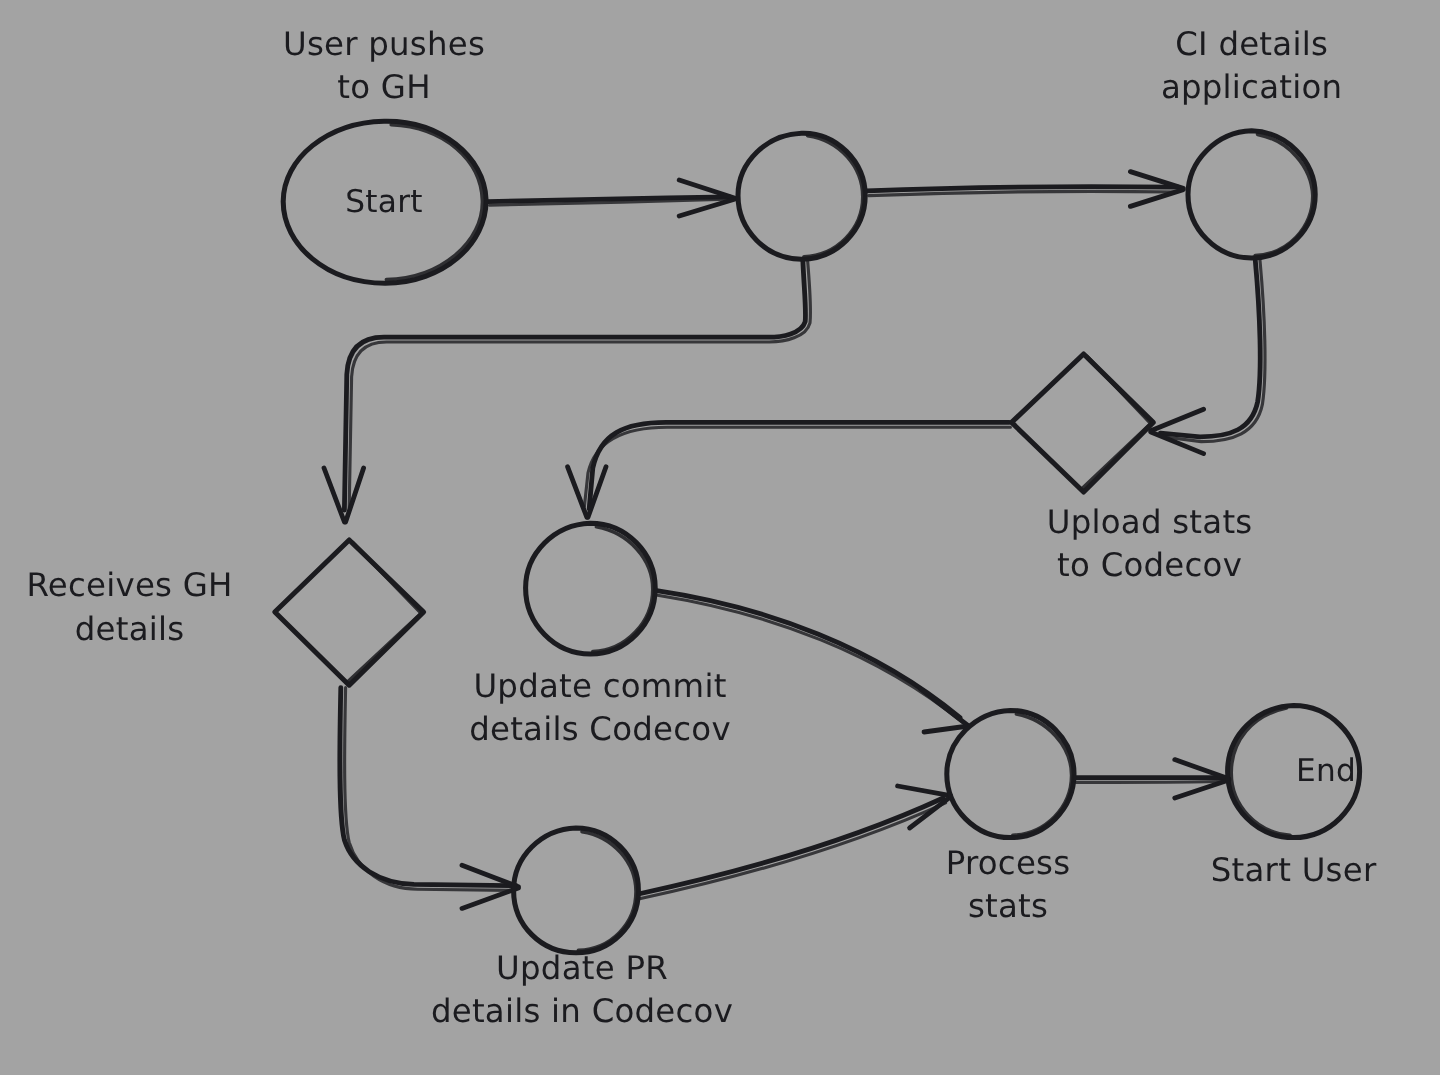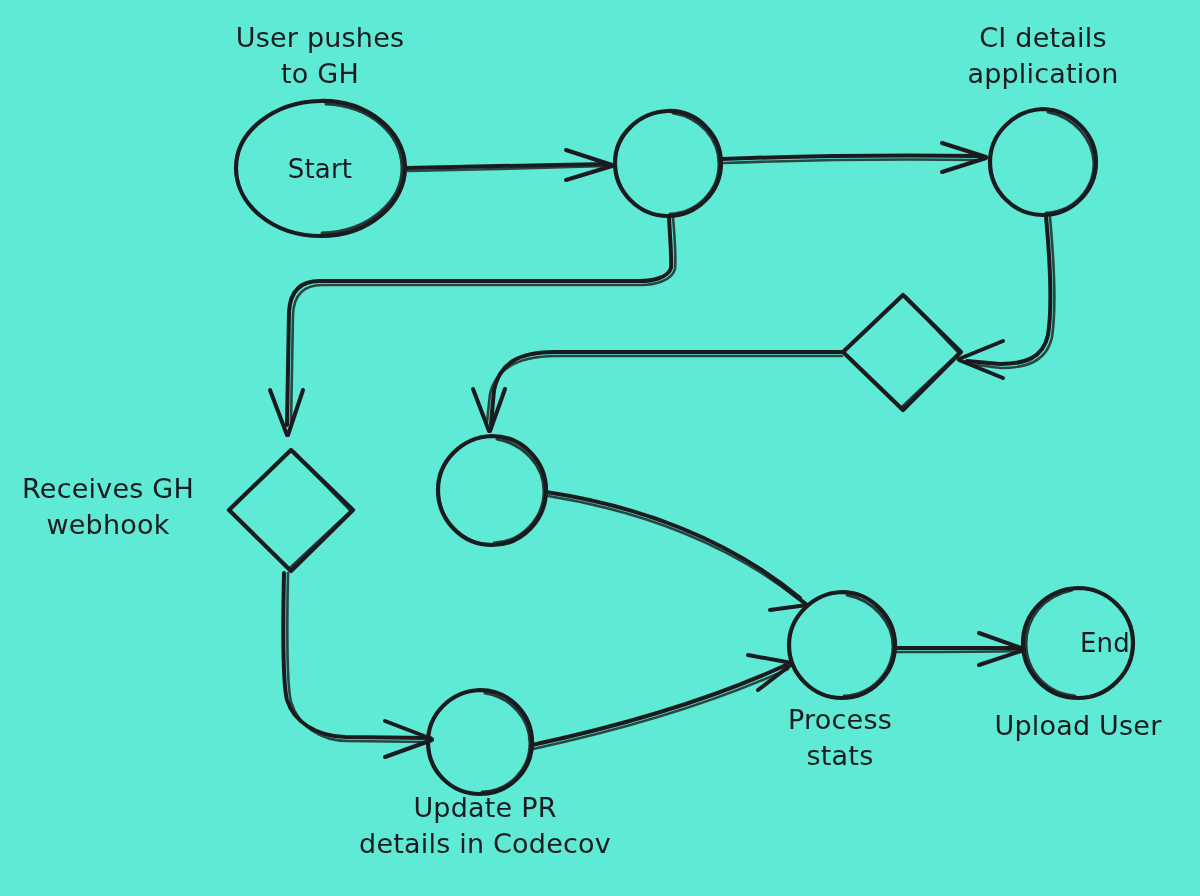--- a/index.html
+++ b/index.html
@@ -11,21 +11,21 @@
   body {
     width: 1200px;
     height: 896px;
     overflow: hidden;
     font-family: "DejaVu Sans", sans-serif;
   }
   #diagram-root {
     position: relative;
     width: 1200px;
     height: 896px;
-    background: #5eead4;
+    background: #a3a3a3;
   }
   svg#sketch {
     position: absolute;
     top: 0;
     left: 0;
     width: 1200px;
     height: 896px;
   }
   .stroke {
     fill: none;
@@ -174,28 +174,32 @@
 
   <div class="label" style="left:320px; top:20px;">User pushes
 to GH</div>
 
   <div class="label inner" style="left:320px; top:152px;text-align:right;">Start</div>
 
 
   <div class="label" style="left:1043px; top:20px;">CI details
 application</div>
 
+  <div class="label" style="left:958px; top:418px;">Upload stats
+to Codecov</div>
 
   <div class="label" style="left:108px; top:471px;">Receives GH
-webhook</div>
-
+details</div>
+
+  <div class="label" style="left:500px; top:555px;">Update commit
+details Codecov</div>
 
   <div class="label" style="left:840px; top:702px;">Process
 stats</div>
 
   <div class="label" style="left:485px; top:790px;">Update PR
 details in Codecov</div>
 
   <div class="label inner" style="left:1081px; top:626px;margin-left:24px;">End</div>
 
-  <div class="label" style="left:1078px; top:708px;">Upload User</div>
+  <div class="label" style="left:1078px; top:708px;">Start User</div>
 
 </div>
 
 </body></html>

